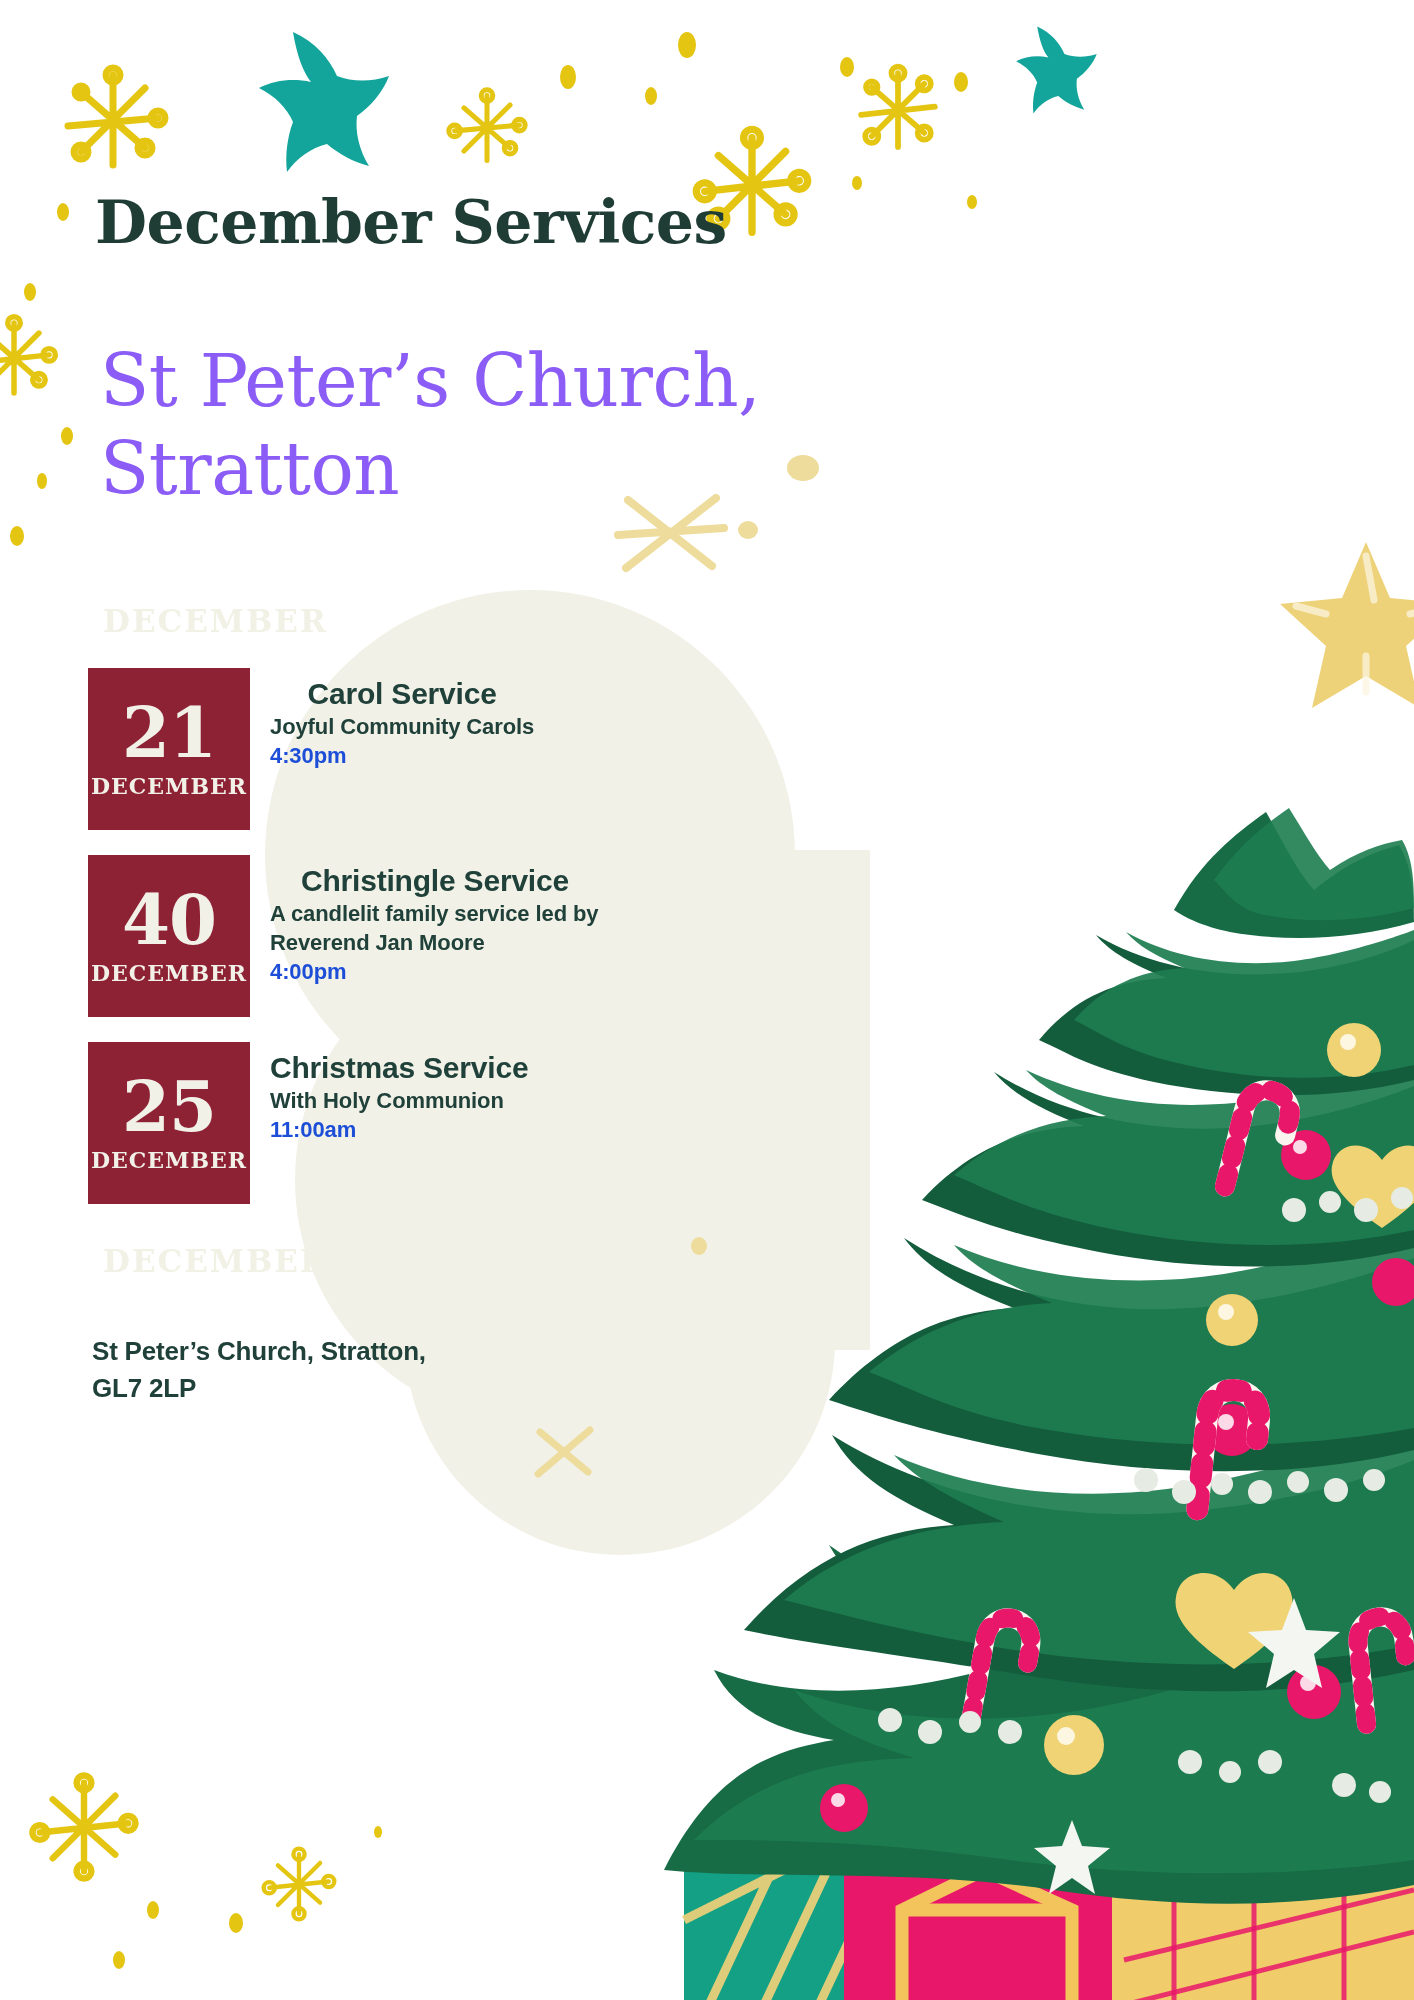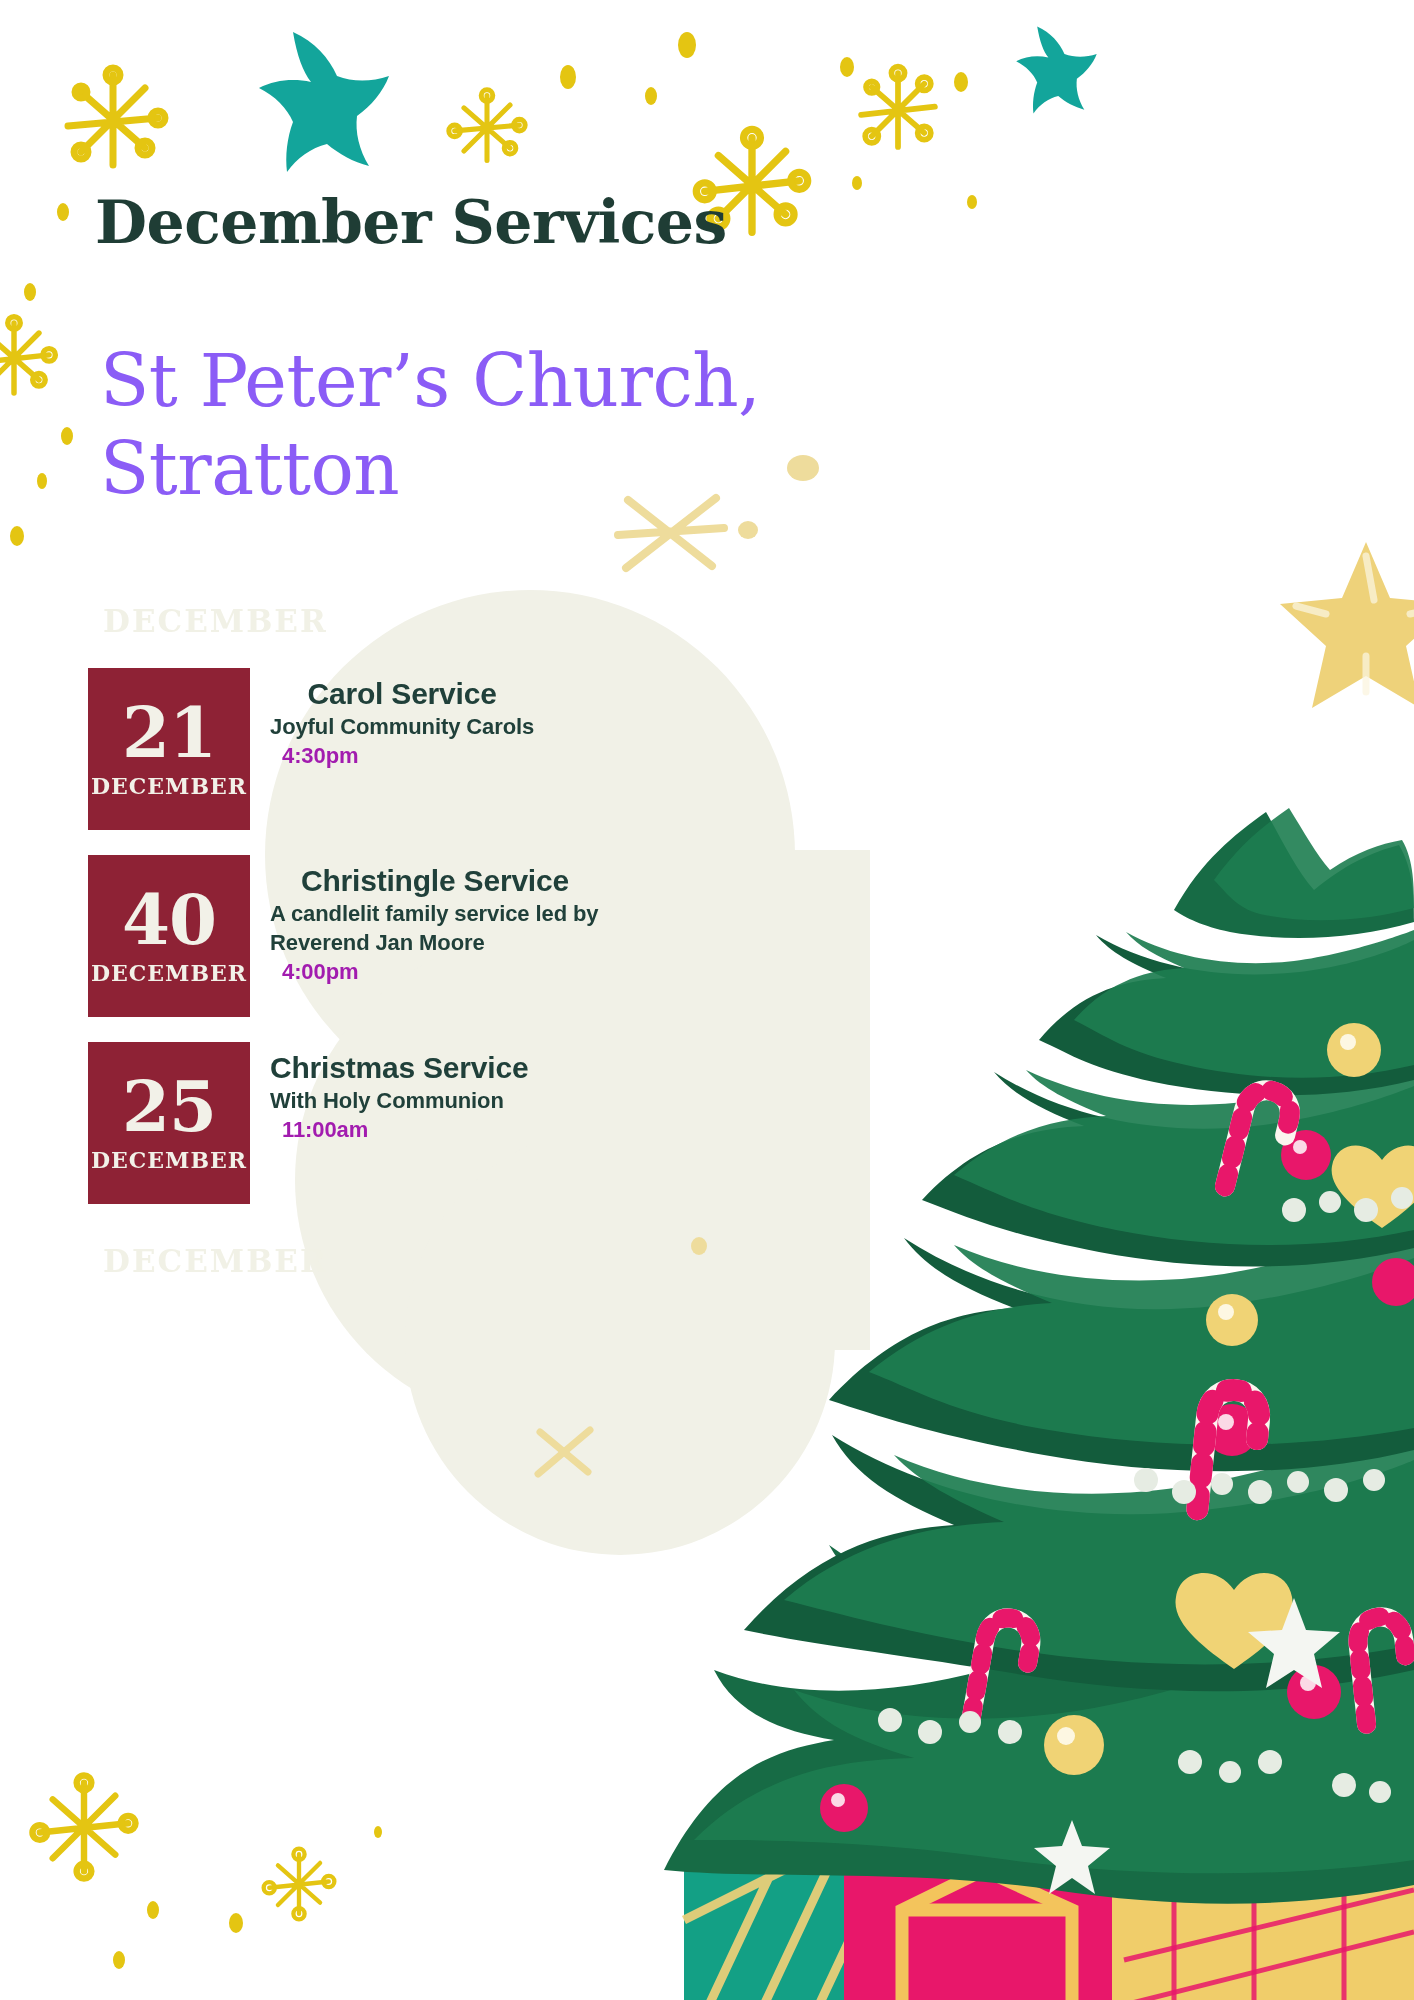--- a/index.html
+++ b/index.html
@@ -77,21 +77,21 @@
   }
   .event-desc {
     font-family:"Liberation Sans", sans-serif;
     font-weight:700; font-size:22px; line-height:1.33;
     color:#20403a; letter-spacing:-0.1px;
     max-width:330px;
   }
   .event-time {
     font-family:"Liberation Sans", sans-serif;
     font-weight:700; font-size:22px; line-height:1.33;
-    color:#a21caf; letter-spacing:-0.1px;margin-left:12px;
+    color:#1d4ed8; letter-spacing:-0.1px;
   }
 
   .footer-address {
     position:absolute; left:92px; top:1333px; width:420px;
     font-family:"Liberation Sans", sans-serif;
     font-weight:700; font-size:26px; line-height:1.42;
     color:#20403a; letter-spacing:-0.2px;
   }
 </style>
 </head>
@@ -416,15 +416,19 @@
         </div>
         <div class="event-body">
           <div class="event-title">Christmas Service</div>
           <div class="event-desc">With Holy Communion</div>
           <div class="event-time">11:00am</div>
         </div>
       </div>
 
     </div>
 
+    <div class="footer-address">
+      <div>St Peter’s Church, Stratton,</div>
+      <div>GL7 2LP</div>
+    </div>
 
   </div>
 </div>
 
 </body></html>

